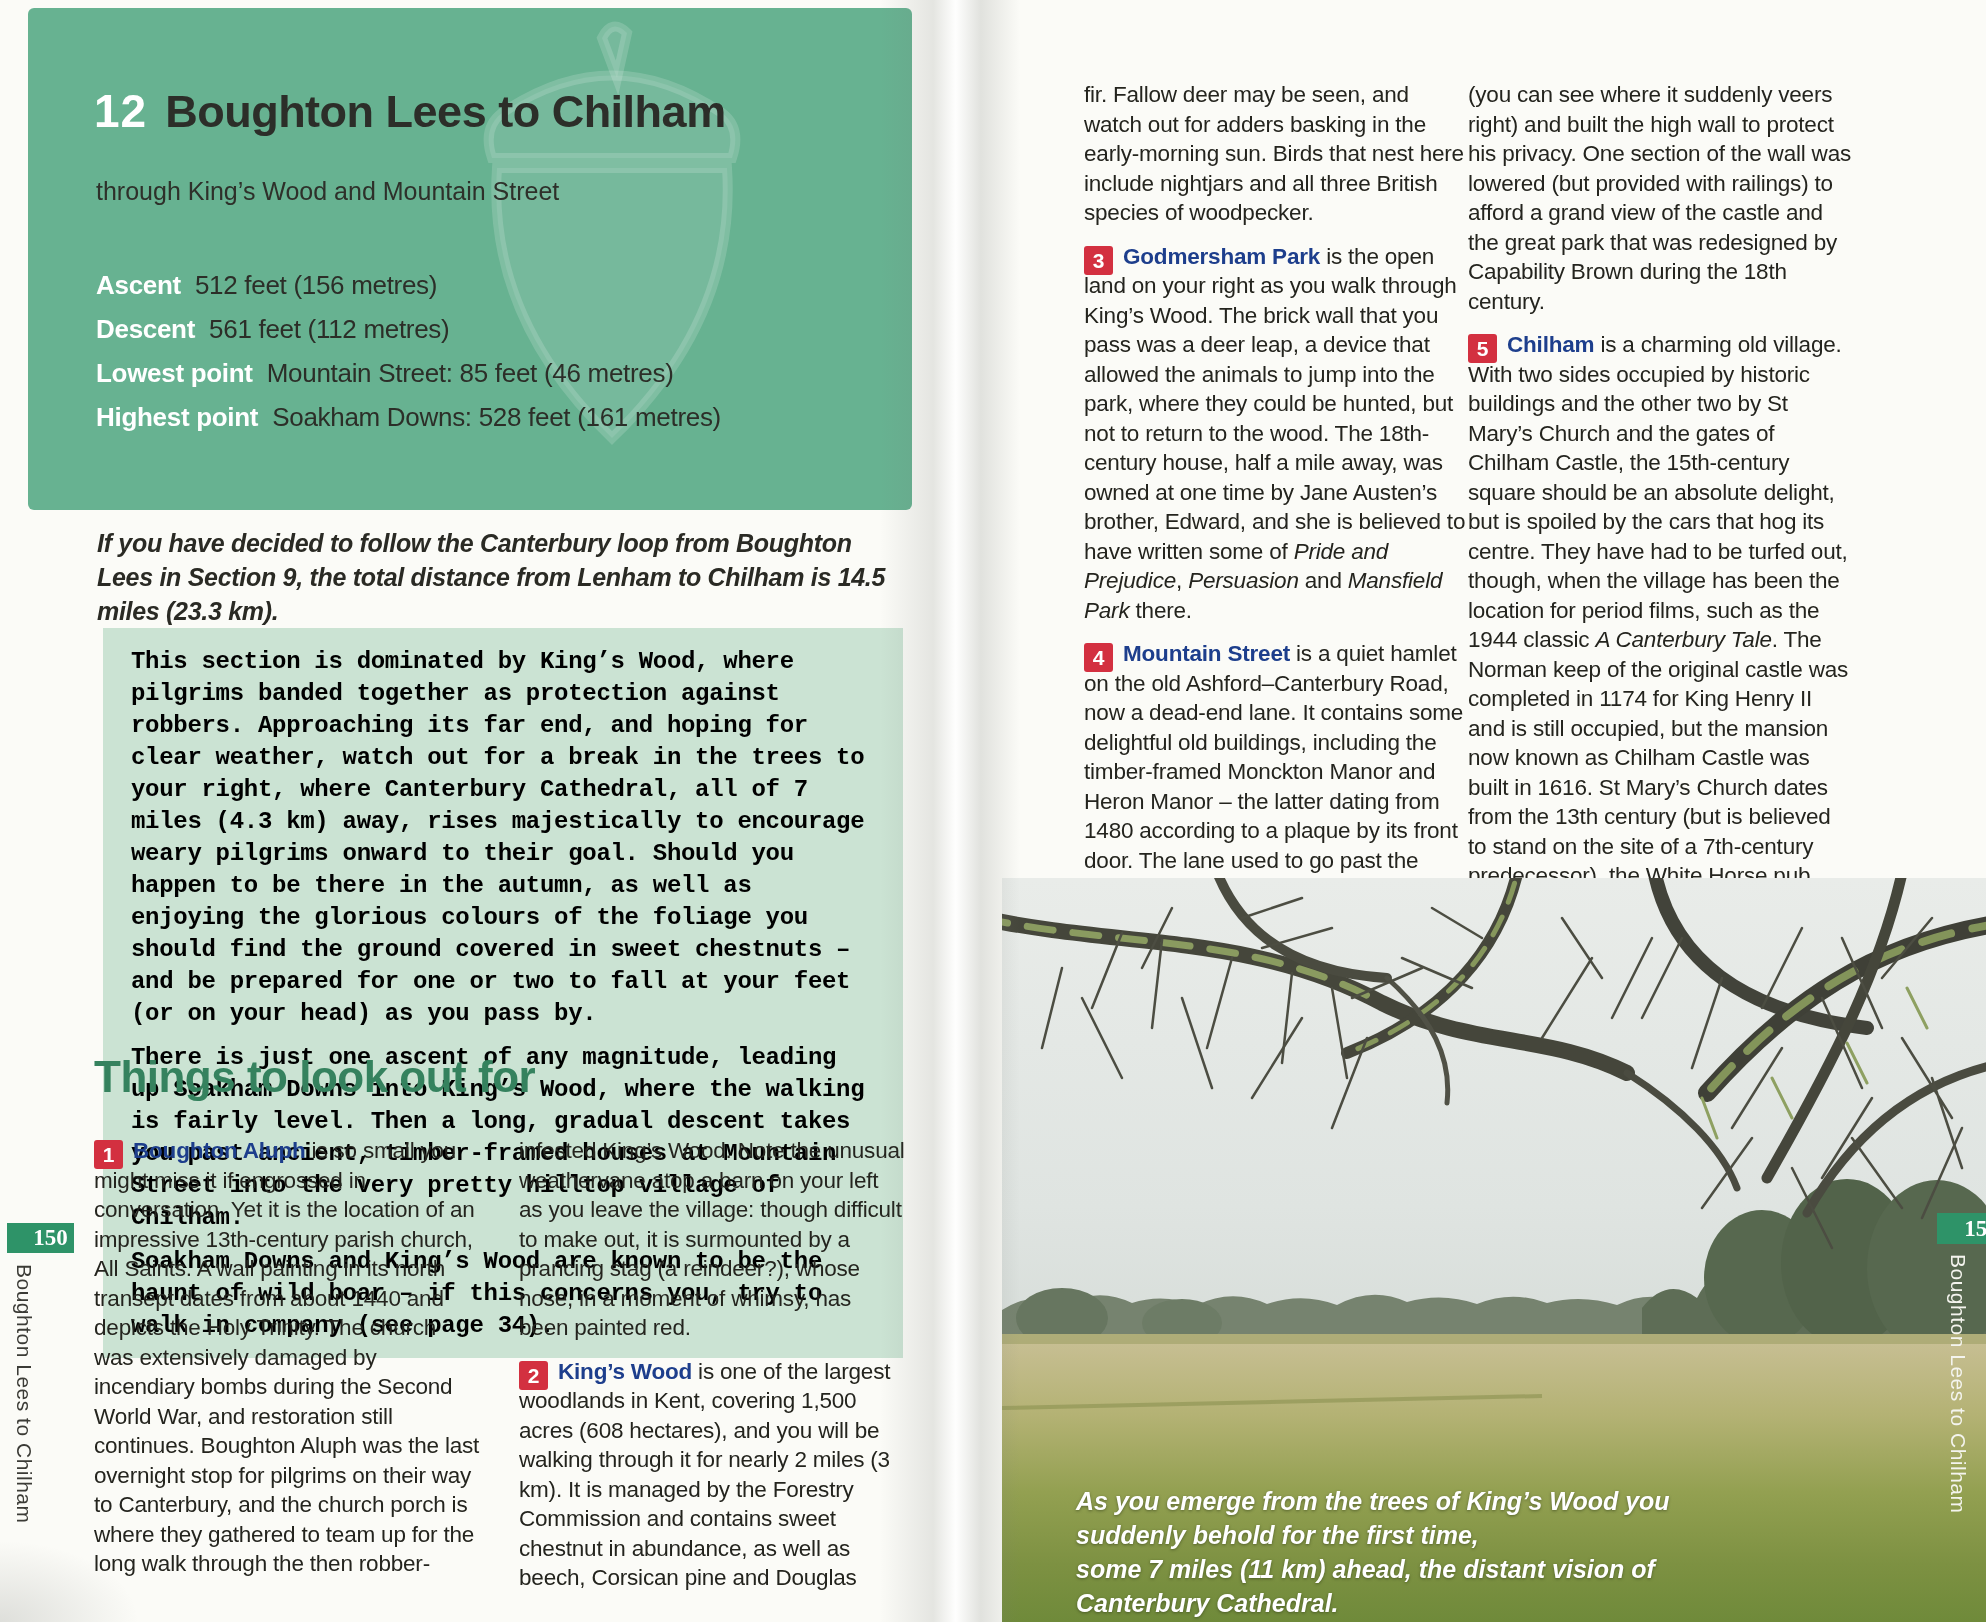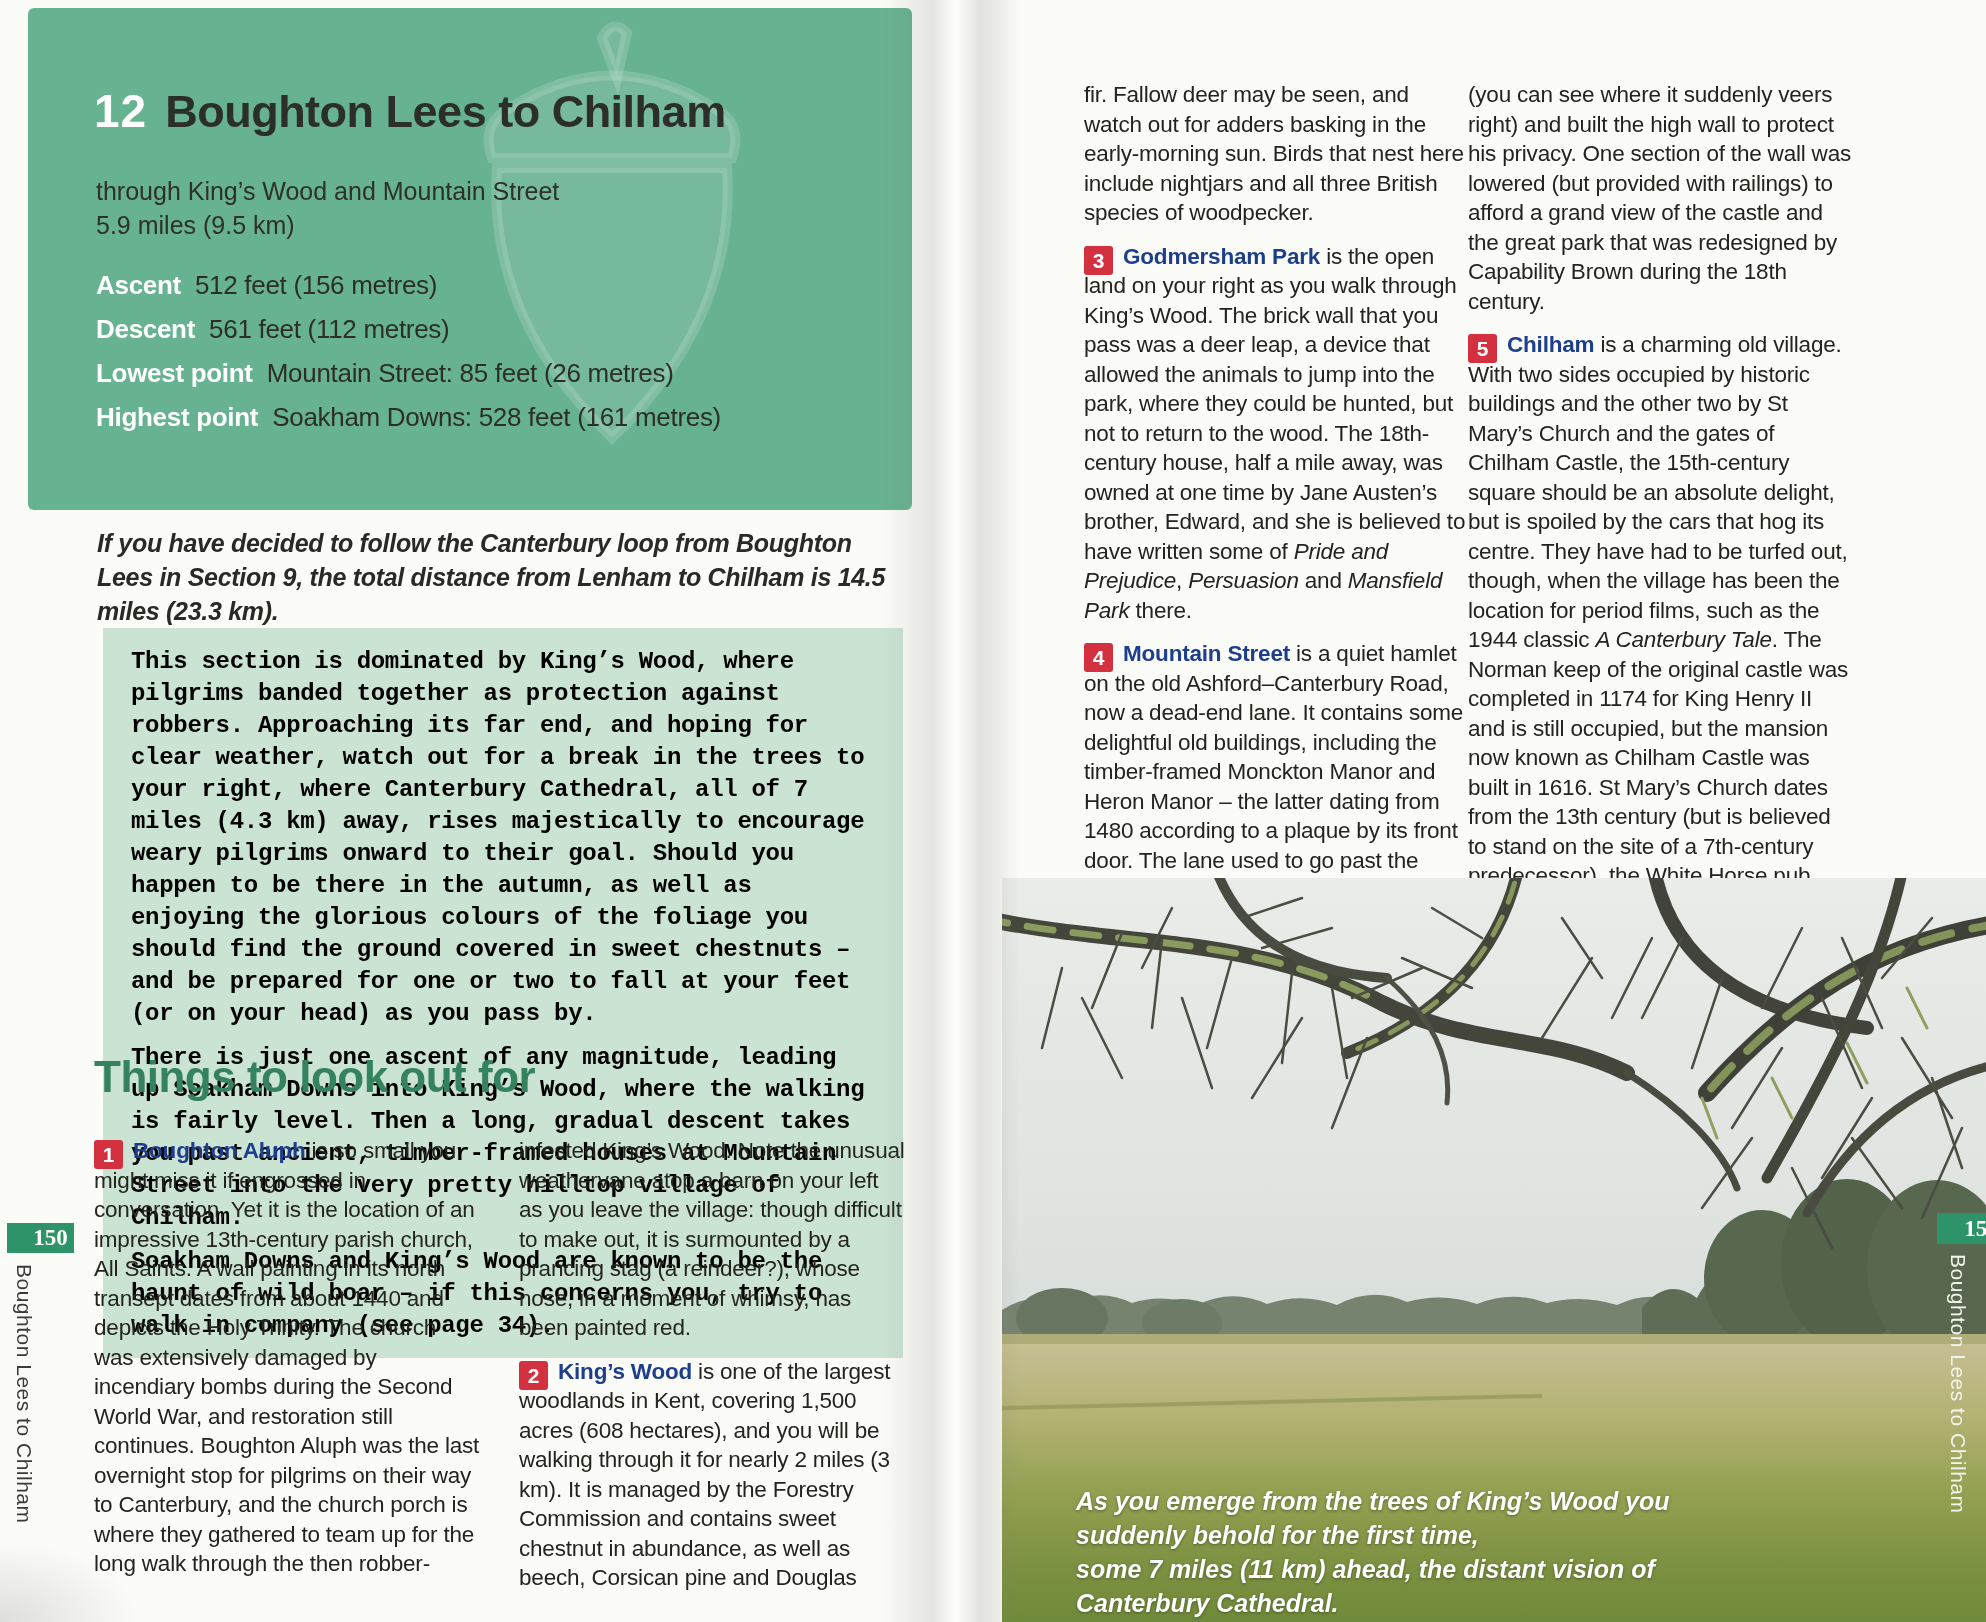--- a/index.html
+++ b/index.html
@@ -71,26 +71,25 @@
           <path d="M55,150 L285,150 Q295,300 170,420 Q45,300 55,150 Z"></path>
           <path d="M160,20 Q170,0 185,15 L175,60 Z"></path>
         </g>
       </svg>
       <div class="title-row">
         <span class="sec-num">12</span>
         <h1 class="sec-title">Boughton Lees to Chilham</h1>
       </div>
       <div class="subtitle">
         <div>through King’s Wood and Mountain Street</div>
-        <div>5.9 miles (9.5 km)</div>
       </div>
       <div class="stats" id="stats">
           <div class="stat-row"><span class="stat-label">Ascent</span><span class="stat-value">512 feet (156 metres)</span></div>
           <div class="stat-row"><span class="stat-label">Descent</span><span class="stat-value">561 feet (112 metres)</span></div>
-          <div class="stat-row"><span class="stat-label">Lowest point</span><span class="stat-value">Mountain Street: 85 feet (26 metres)</span></div>
+          <div class="stat-row"><span class="stat-label">Lowest point</span><span class="stat-value">Mountain Street: 85 feet (46 metres)</span></div>
           <div class="stat-row"><span class="stat-label">Highest point</span><span class="stat-value">Soakham Downs: 528 feet (161 metres)</span></div>
         </div>
     </div>
 
     <p class="intro">If you have decided to follow the Canterbury loop from Boughton Lees in Section 9, the total distance from Lenham to Chilham is 14.5 miles (23.3 km).</p>
 
     <div class="overview" id="overview">
         <p>This section is dominated by King’s Wood, where pilgrims banded together as protection against robbers. Approaching its far end, and hoping for clear weather, watch out for a break in the trees to your right, where Canterbury Cathedral, all of 7 miles (4.3 km) away, rises majestically to encourage weary pilgrims onward to their goal. Should you happen to be there in the autumn, as well as enjoying the glorious colours of the foliage you should find the ground covered in sweet chestnuts – and be prepared for one or two to fall at your feet (or on your head) as you pass by.</p>
         <p>There is just one ascent of any magnitude, leading up Soakham Downs into King’s Wood, where the walking is fairly level. Then a long, gradual descent takes you past ancient, timber-framed houses at Mountain Street into the very pretty hilltop village of Chilham.</p>
         <p>Soakham Downs and King’s Wood are known to be the haunt of wild boar – if this concerns you, try to walk in company (see page 34).</p>

